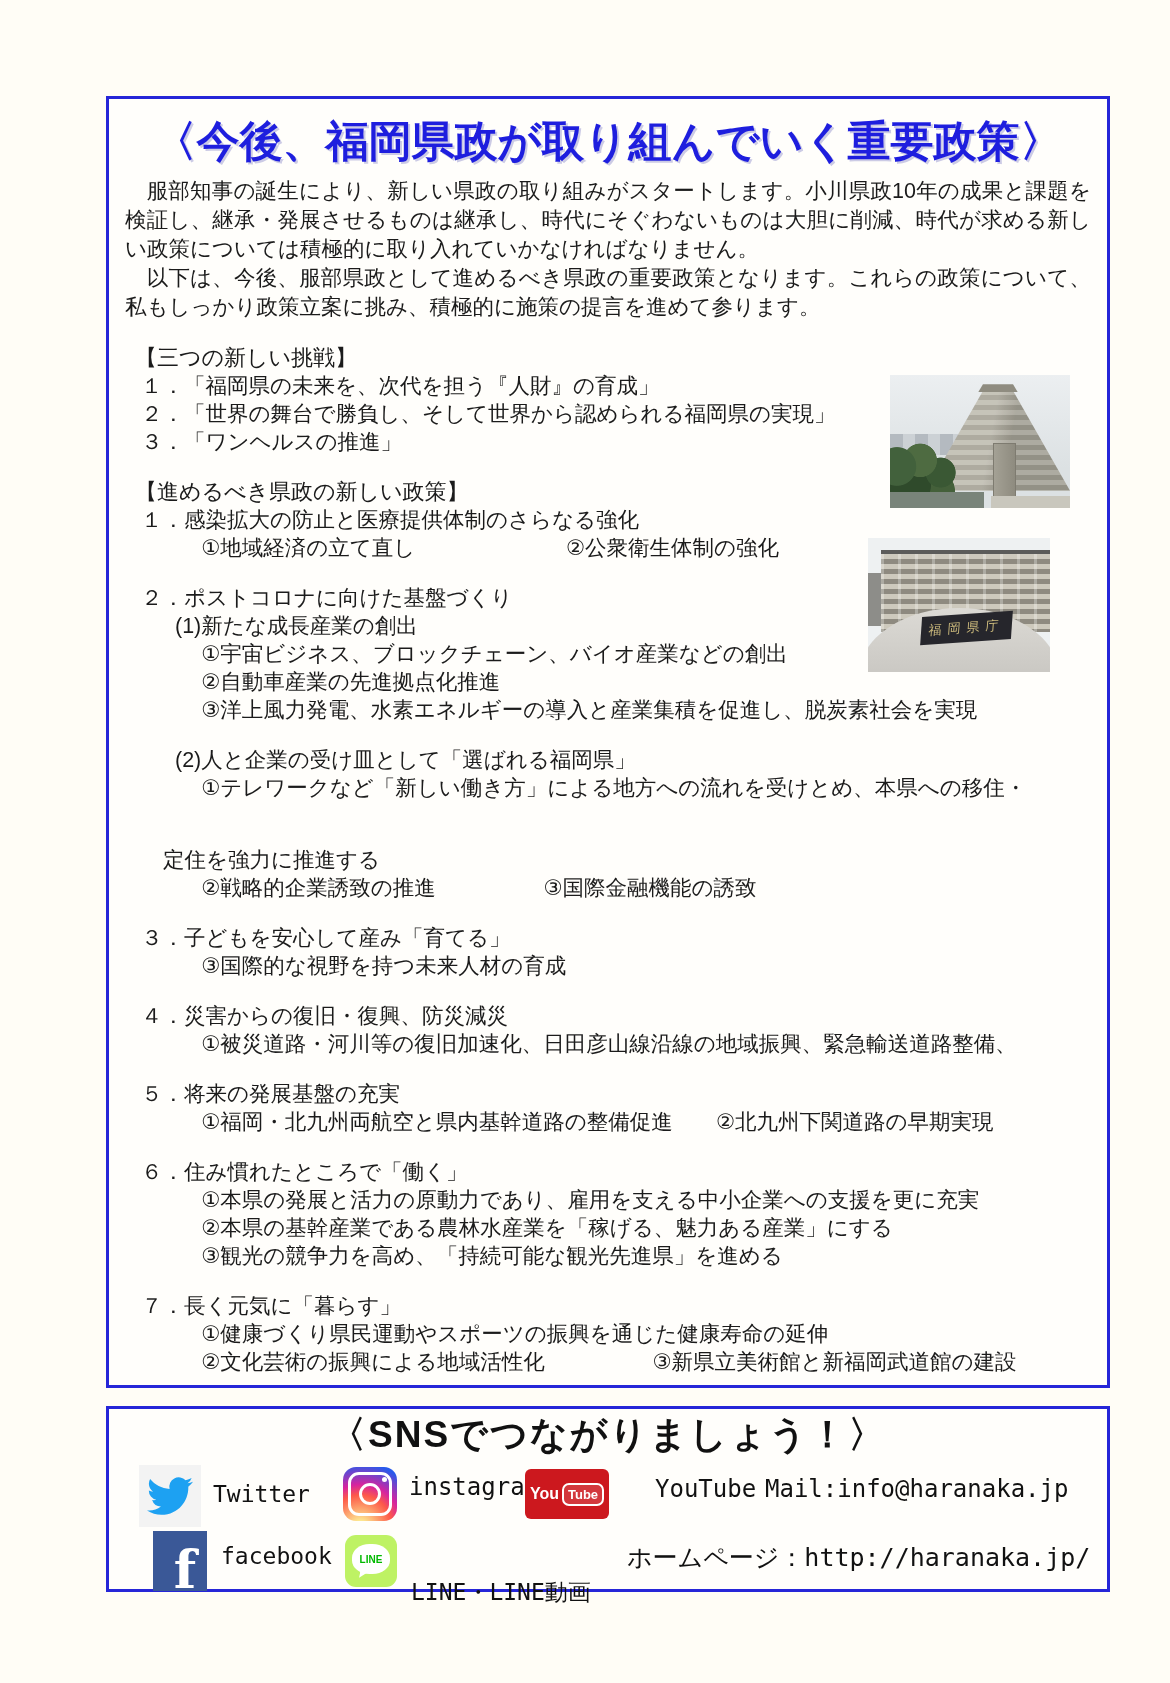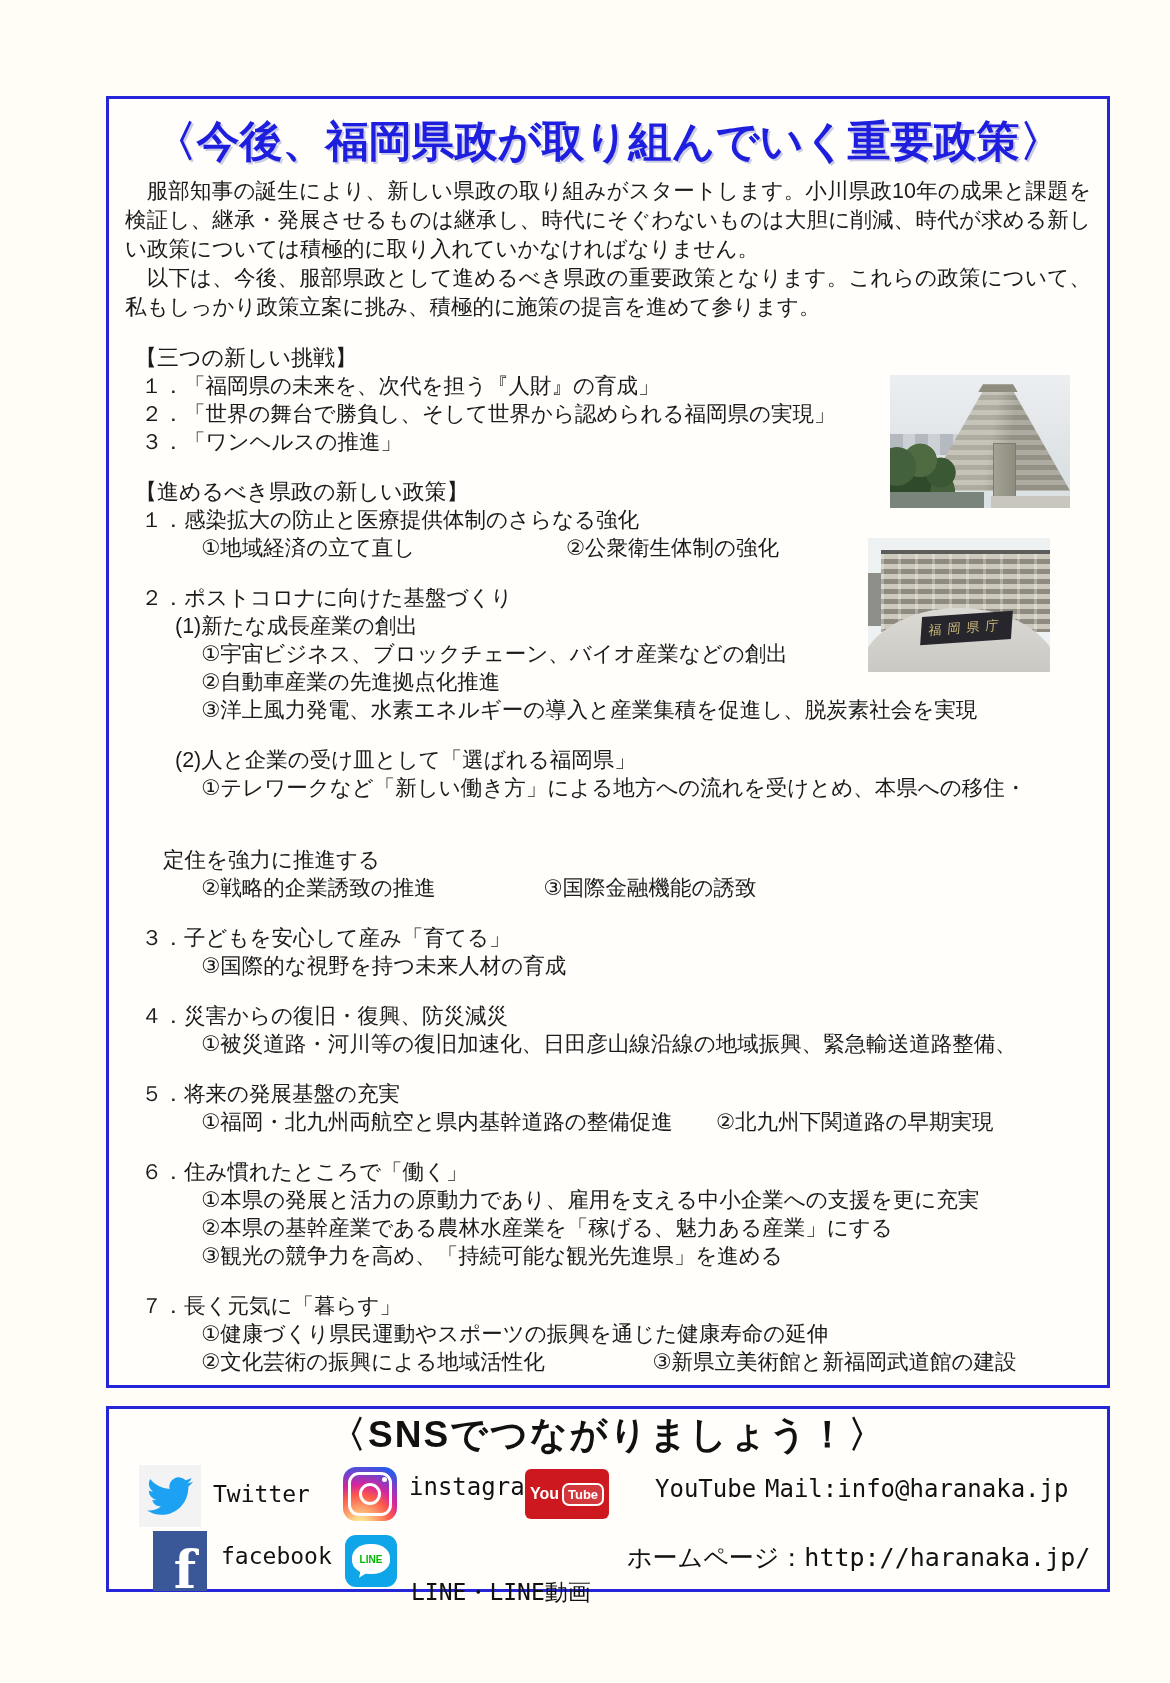--- a/index.html
+++ b/index.html
@@ -101,21 +101,21 @@
   .yt .you{color:#fff;font-weight:bold;font-size:16px;}
   .yt .tube{color:#fff;font-weight:bold;font-size:13px;border:2px solid #fff;
     border-radius:7px;padding:2px 4px;background:rgba(255,255,255,.14);}
   .lbl-yt{left:530px;top:66px;font-size:24px;margin-left:16px;}
   .mail{left:656px;top:66px;font-size:24px;}
   .fb{left:44px;top:122px;width:54px;height:60px;background:#3a5897;overflow:hidden;
     display:flex;align-items:flex-end;justify-content:center;}
   .fb span{color:#fff;font-size:52px;font-weight:bold;line-height:.78;
     font-family:"DejaVu Serif","Liberation Serif",serif;margin-right:-10px;}
   .lbl-fb{left:112px;top:134px;}
-  .line-ic{left:236px;top:126px;width:52px;height:52px;background:#0ea5e9;border-radius:11px;position:absolute;}
+  .line-ic{left:236px;top:126px;width:52px;height:52px;background:#bef264;border-radius:11px;position:absolute;}
   .line-bubble{position:absolute;left:7px;right:7px;top:9px;bottom:13px;background:#fff;
     border-radius:46%;display:flex;align-items:center;justify-content:center;}
   .line-bubble::after{content:"";position:absolute;left:8px;bottom:-5px;
     border:5px solid transparent;border-top-color:#fff;border-left-color:#fff;transform:rotate(12deg);}
   .line-bubble span{color:#00b900;font-size:10px;font-weight:bold;letter-spacing:0;}
   .lbl-line{left:302px;top:136px;margin-top:32px;}
   .homepage{left:518px;top:132px;font-size:25px;}
 </style>
 </head>
 <body>

